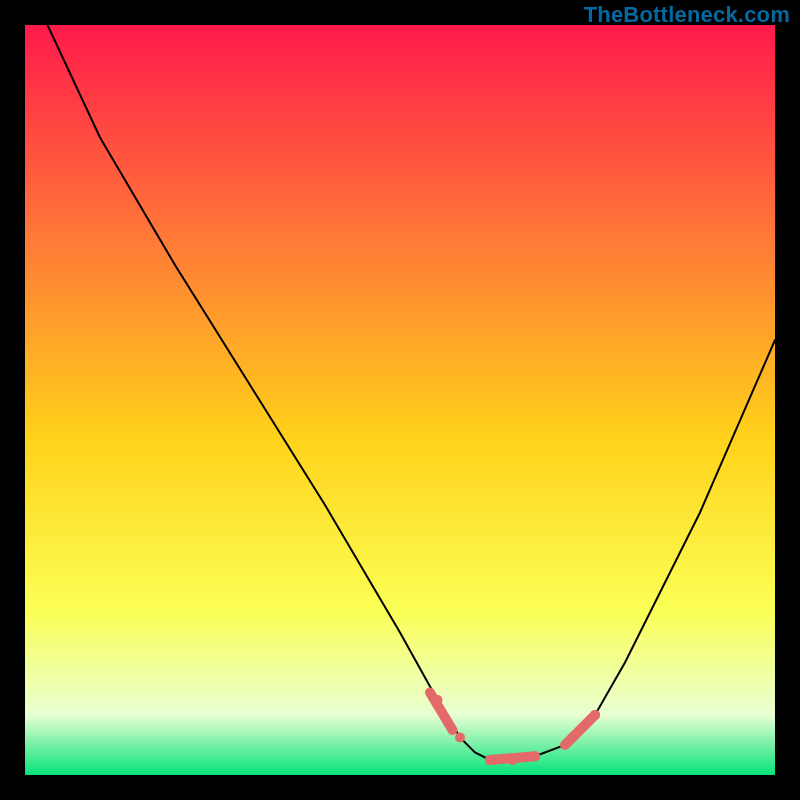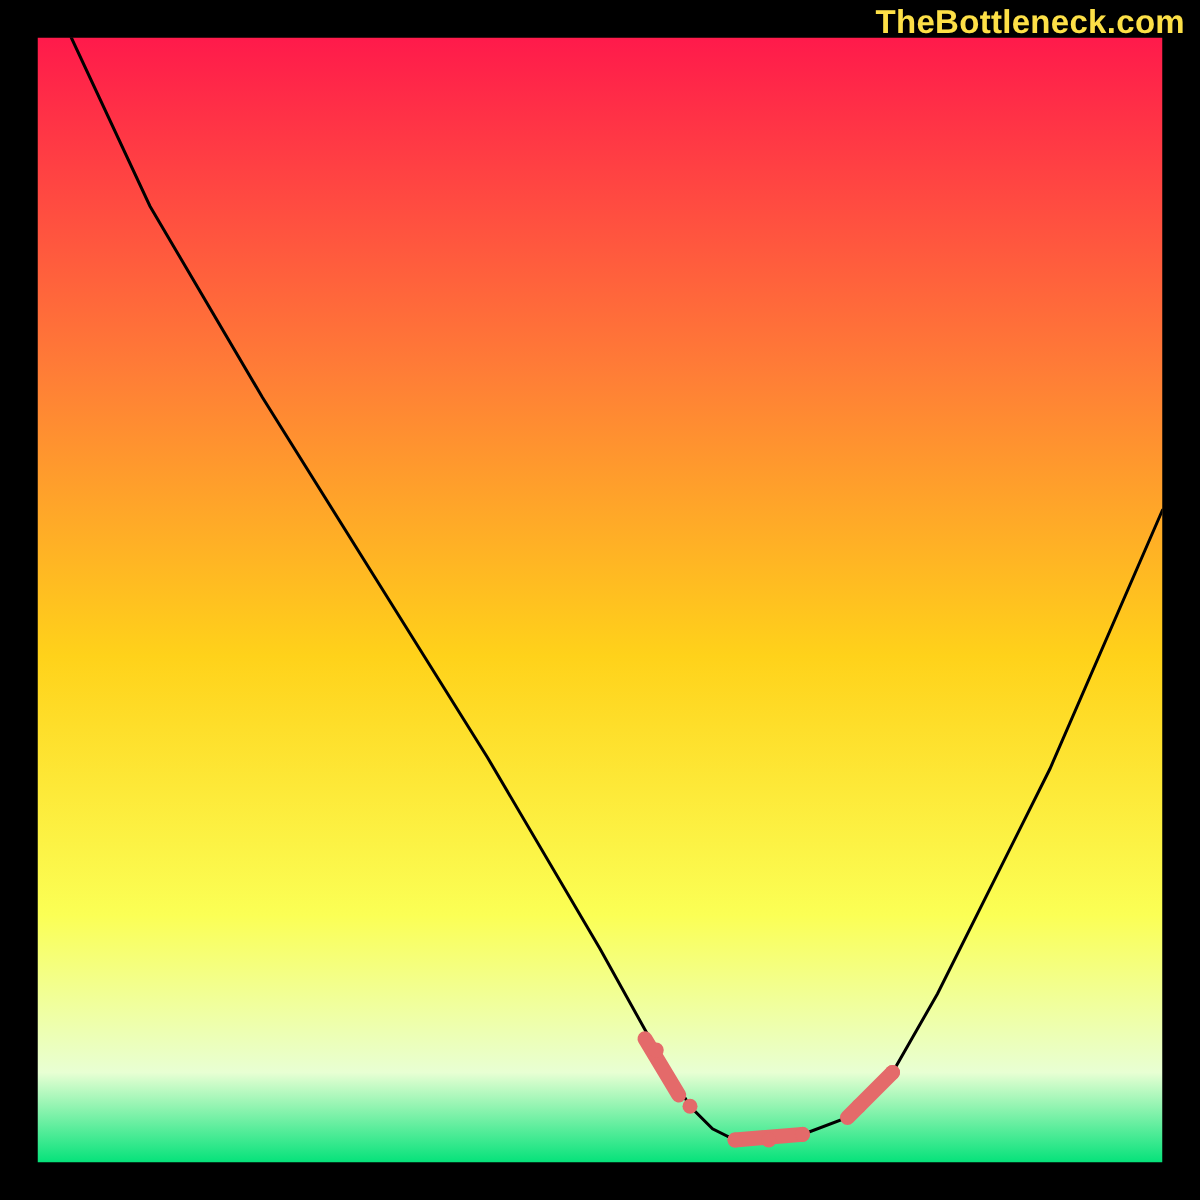--- a/index.html
+++ b/index.html
@@ -12,21 +12,21 @@
   }
   .wrap {
     position: relative;
     width: 800px;
     height: 800px;
   }
   .watermark {
     position: absolute;
     top: 2px;
     right: 10px;
-    color: #fde047;
+    color: #0369a1;
     font-family: Arial, Helvetica, sans-serif;
     font-size: 22px;
     font-weight: bold;
     letter-spacing: 0.2px;
     z-index: 10;
   }
   svg.plot {
     position: absolute;
     left: 25px;
     top: 25px;

